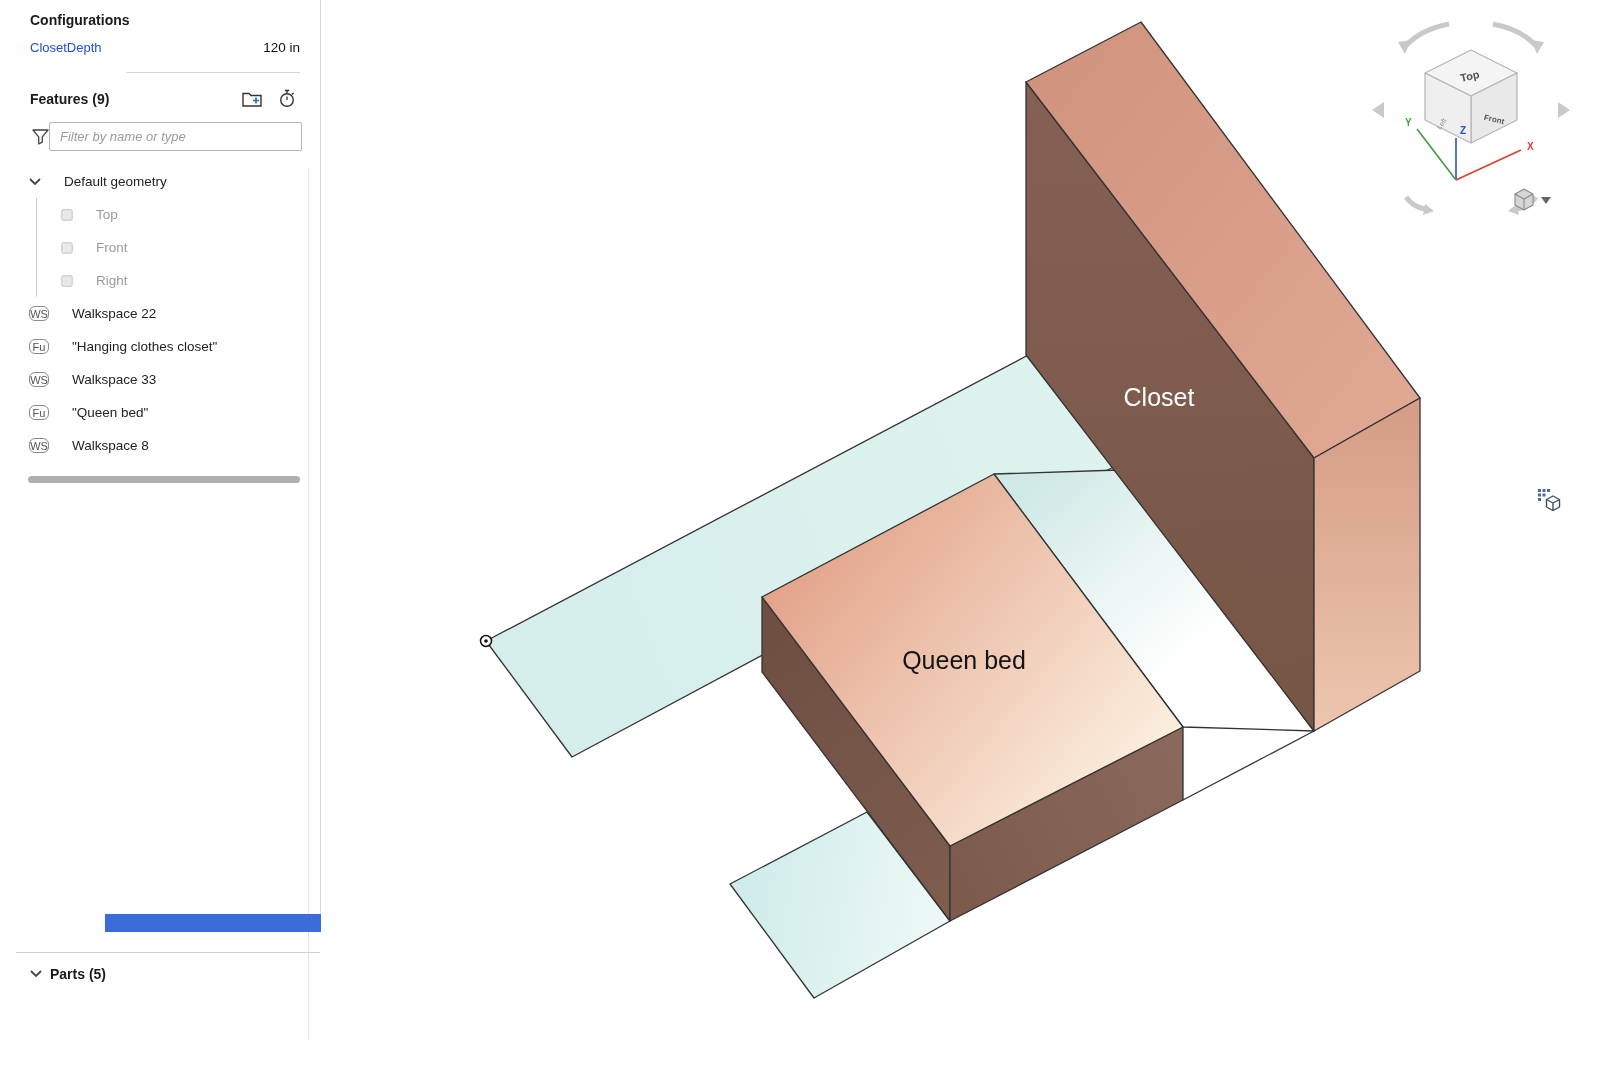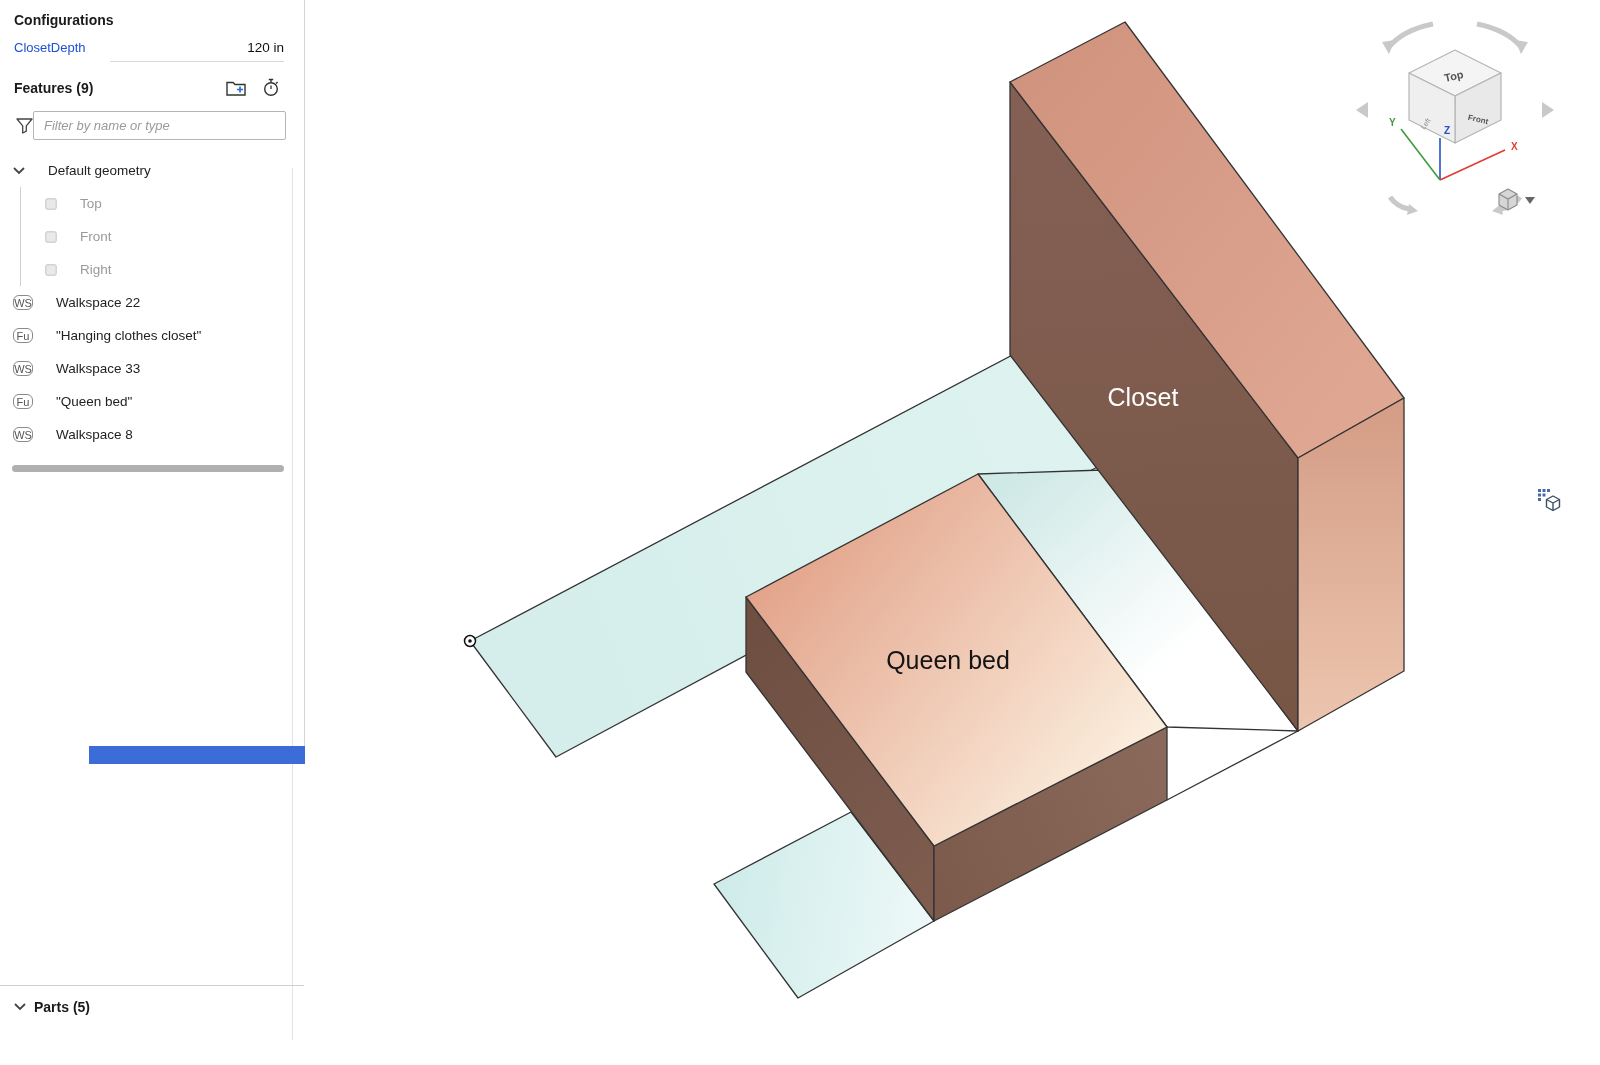--- a/index.html
+++ b/index.html
@@ -5,28 +5,28 @@
   * { box-sizing: border-box; }
   html,body { margin:0; padding:0; }
   body {
     width:1600px; height:1065px;
     font-family:"Liberation Sans", sans-serif;
     display:flex; overflow:hidden; background:#fff; color:#1a1a1a;
   }
 
   
   aside.panel {
-    width:305px; min-width:305px; height:764px; position:relative;
-    background:#fff; border-right:1px solid #d5d5d5;
+    width:305px; min-width:305px; height:932px; position:relative;
+    background:#fff; border-right:1px solid #d5d5d5;margin-left:16px;
   }
   .cfg-title { font-weight:700; font-size:14px; padding:12px 14px 12px; }
   .cfg-row { display:flex; align-items:baseline; padding:0 20px 0 14px; }
   .cfg-name { font-size:13px; color:#1d4ed8; width:96px; }
   .cfg-value { flex:1; text-align:right; font-size:13.5px; color:#111;
-               border-bottom:1px solid #d8d8d8; padding-bottom:6px; }
+               border-bottom:1px solid #d8d8d8; padding-bottom:17px; }
 
   .features-header { display:flex; align-items:center; padding:16px 24px 0 14px; }
   .features-title { font-weight:700; font-size:14px; flex:1; }
   .icon-btn { background:none; border:none; padding:0; margin-left:16px; cursor:pointer; display:flex; align-items:center; }
 
   .filter-row { display:flex; align-items:center; padding:14px 18px 0 16px; }
   .filter-input { flex:1; height:29px; border:1px solid #b5b5b5; border-radius:2px;
                   font-size:13px; padding:0 10px; color:#333; font-family:inherit; background:#fff; }
   .filter-input::placeholder { font-style:italic; color:#9a9a9a; }
 
@@ -34,21 +34,21 @@
   .tree-row { display:flex; align-items:center; height:33px; padding-left:13px; gap:23px; cursor:pointer; }
   .tree-children { margin-left:20px; border-left:1px solid #cfcfcf; }
   .tree-children .tree-row { padding-left:24px; }
   .plane-label { color:#9a9a9a; }
   .badge { width:20px; height:15px; border:1px solid #8a8a8a; border-radius:6px; flex:none;
            font-size:11px; font-weight:400; color:#555; display:flex; align-items:center; justify-content:center; }
   .h-scrollbar { margin:14px 20px 0 12px; height:7px; border-radius:4px; background:#b0b0b0; }
 
   .v-scroll-track { position:absolute; right:11px; top:168px; height:872px; width:1px; background:#e3e3e3; }
 
-  .parts-section { position:absolute; top:985px; left:0; right:0; border-top:1px solid #cfcfcf; }
+  .parts-section { position:absolute; top:952px; left:0; right:0; border-top:1px solid #cfcfcf; }
   .parts-row { display:flex; align-items:center; gap:8px; padding:13px 14px; font-weight:700; font-size:14px; cursor:pointer; }
 
   .accent-strip { position:absolute; bottom:0; left:89px; width:216px; height:18px; background:#3b6cd8; }
 
   
   main.viewport { flex:1; position:relative; height:1065px; background:#fff; overflow:hidden; }
   svg.scene { position:absolute; inset:0; display:block; }
   svg text { font-family:"Liberation Sans", sans-serif; }
 
   .flyout-btn { position:absolute; right:36px; top:482px; width:30px; height:36px;

